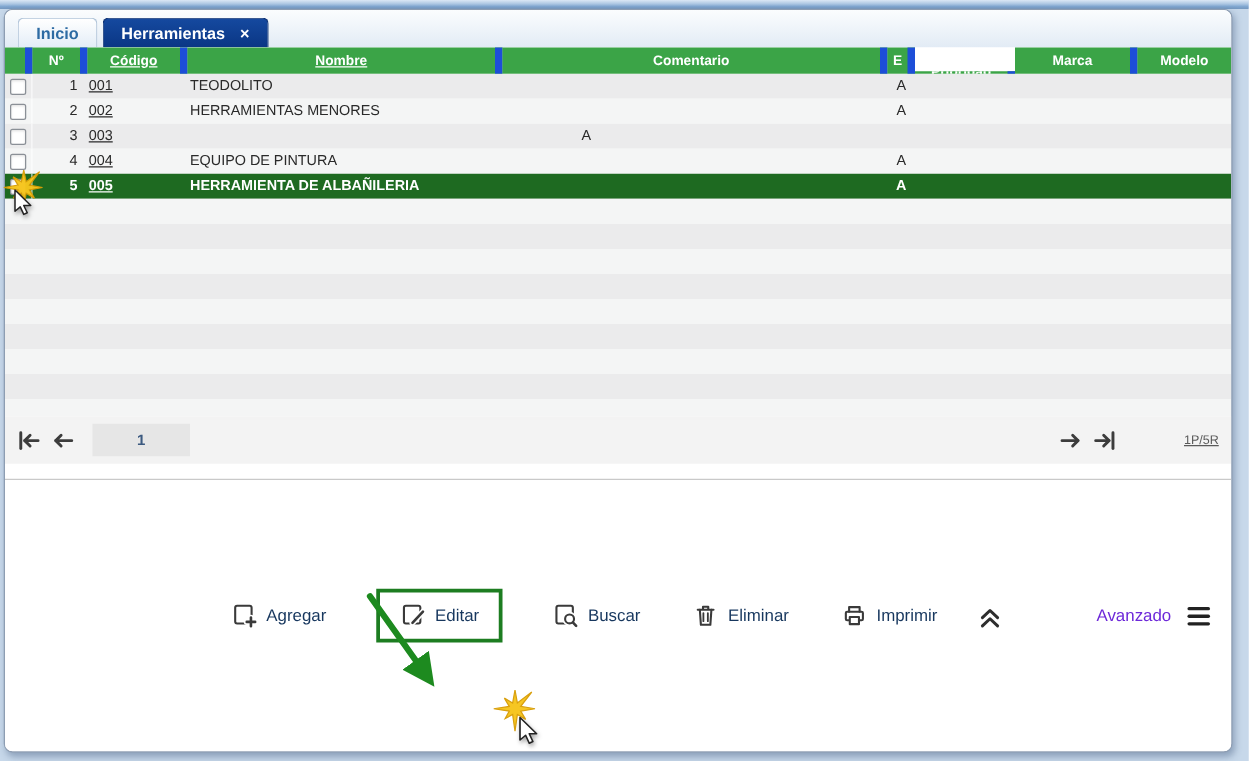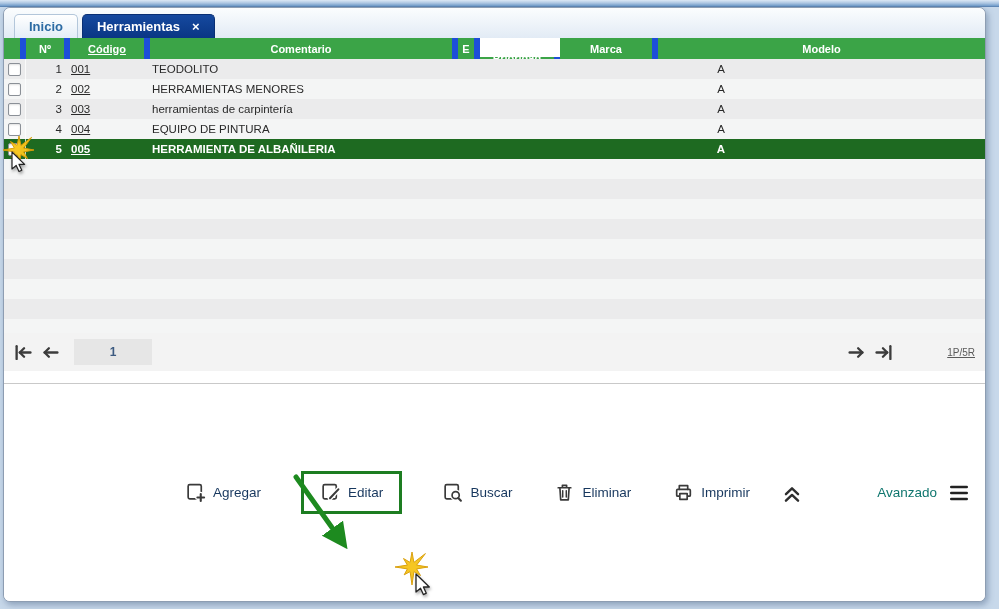--- a/index.html
+++ b/index.html
@@ -143,21 +143,21 @@
     border: 3px solid #1d7d21;
     padding: 6px 14px;
     display: flex; align-items: flex-end;
     background: transparent;
   }
   .tb-collapse { margin-left: -12px; }
   .tb-right {
     position: absolute; right: 14px;
     display: flex; align-items: center; gap: 10px;
   }
-  .tb-right .label { font-size: 13.5px; color: #0f766e; }
+  .tb-right .label { font-size: 13.5px; color: #6d28d9; }
   
   .overlay {
     position: absolute; left: 0; top: 0; width: 999px; height: 609px;
     pointer-events: none;
   }
   .cursor-g { filter: drop-shadow(1.5px 2px 1.5px rgba(0,0,0,0.35)); }
 </style>
 </head>
 <body>
 
@@ -175,20 +175,23 @@
     </div>
   </div>
 
   <div class="thead">
     <div class="th c-cb"></div>
     <div class="th c-n">
         <span>Nº</span>
       </div>
     <div class="th c-codigo sortable">
         <span>Código</span>
+      </div>
+    <div class="th c-nombre sortable">
+        <span>Nombre</span>
       </div>
     <div class="th c-com">
         <span>Comentario</span>
       </div>
     <div class="th c-e">
         <span>E</span>
       </div>
     <div class="th c-prio">
         <span>Prioridad</span>
       </div>
@@ -235,21 +238,20 @@
     </div>
 
     <div class="row odd">
       <div class="cell c-cb">
           <span class="checkbox"></span>
         </div>
       <div class="cell c-n">3</div>
       <div class="cell c-codigo">
           <a>003</a>
         </div>
-      <div class="cell c-nombre">herramientas de carpintería</div>
       <div class="cell c-com"></div>
       <div class="cell c-e">A</div>
       <div class="cell c-prio"></div>
       <div class="cell c-marca"></div>
       <div class="cell c-modelo"></div>
     </div>
 
     <div class="row even">
       <div class="cell c-cb">
           <span class="checkbox"></span>

